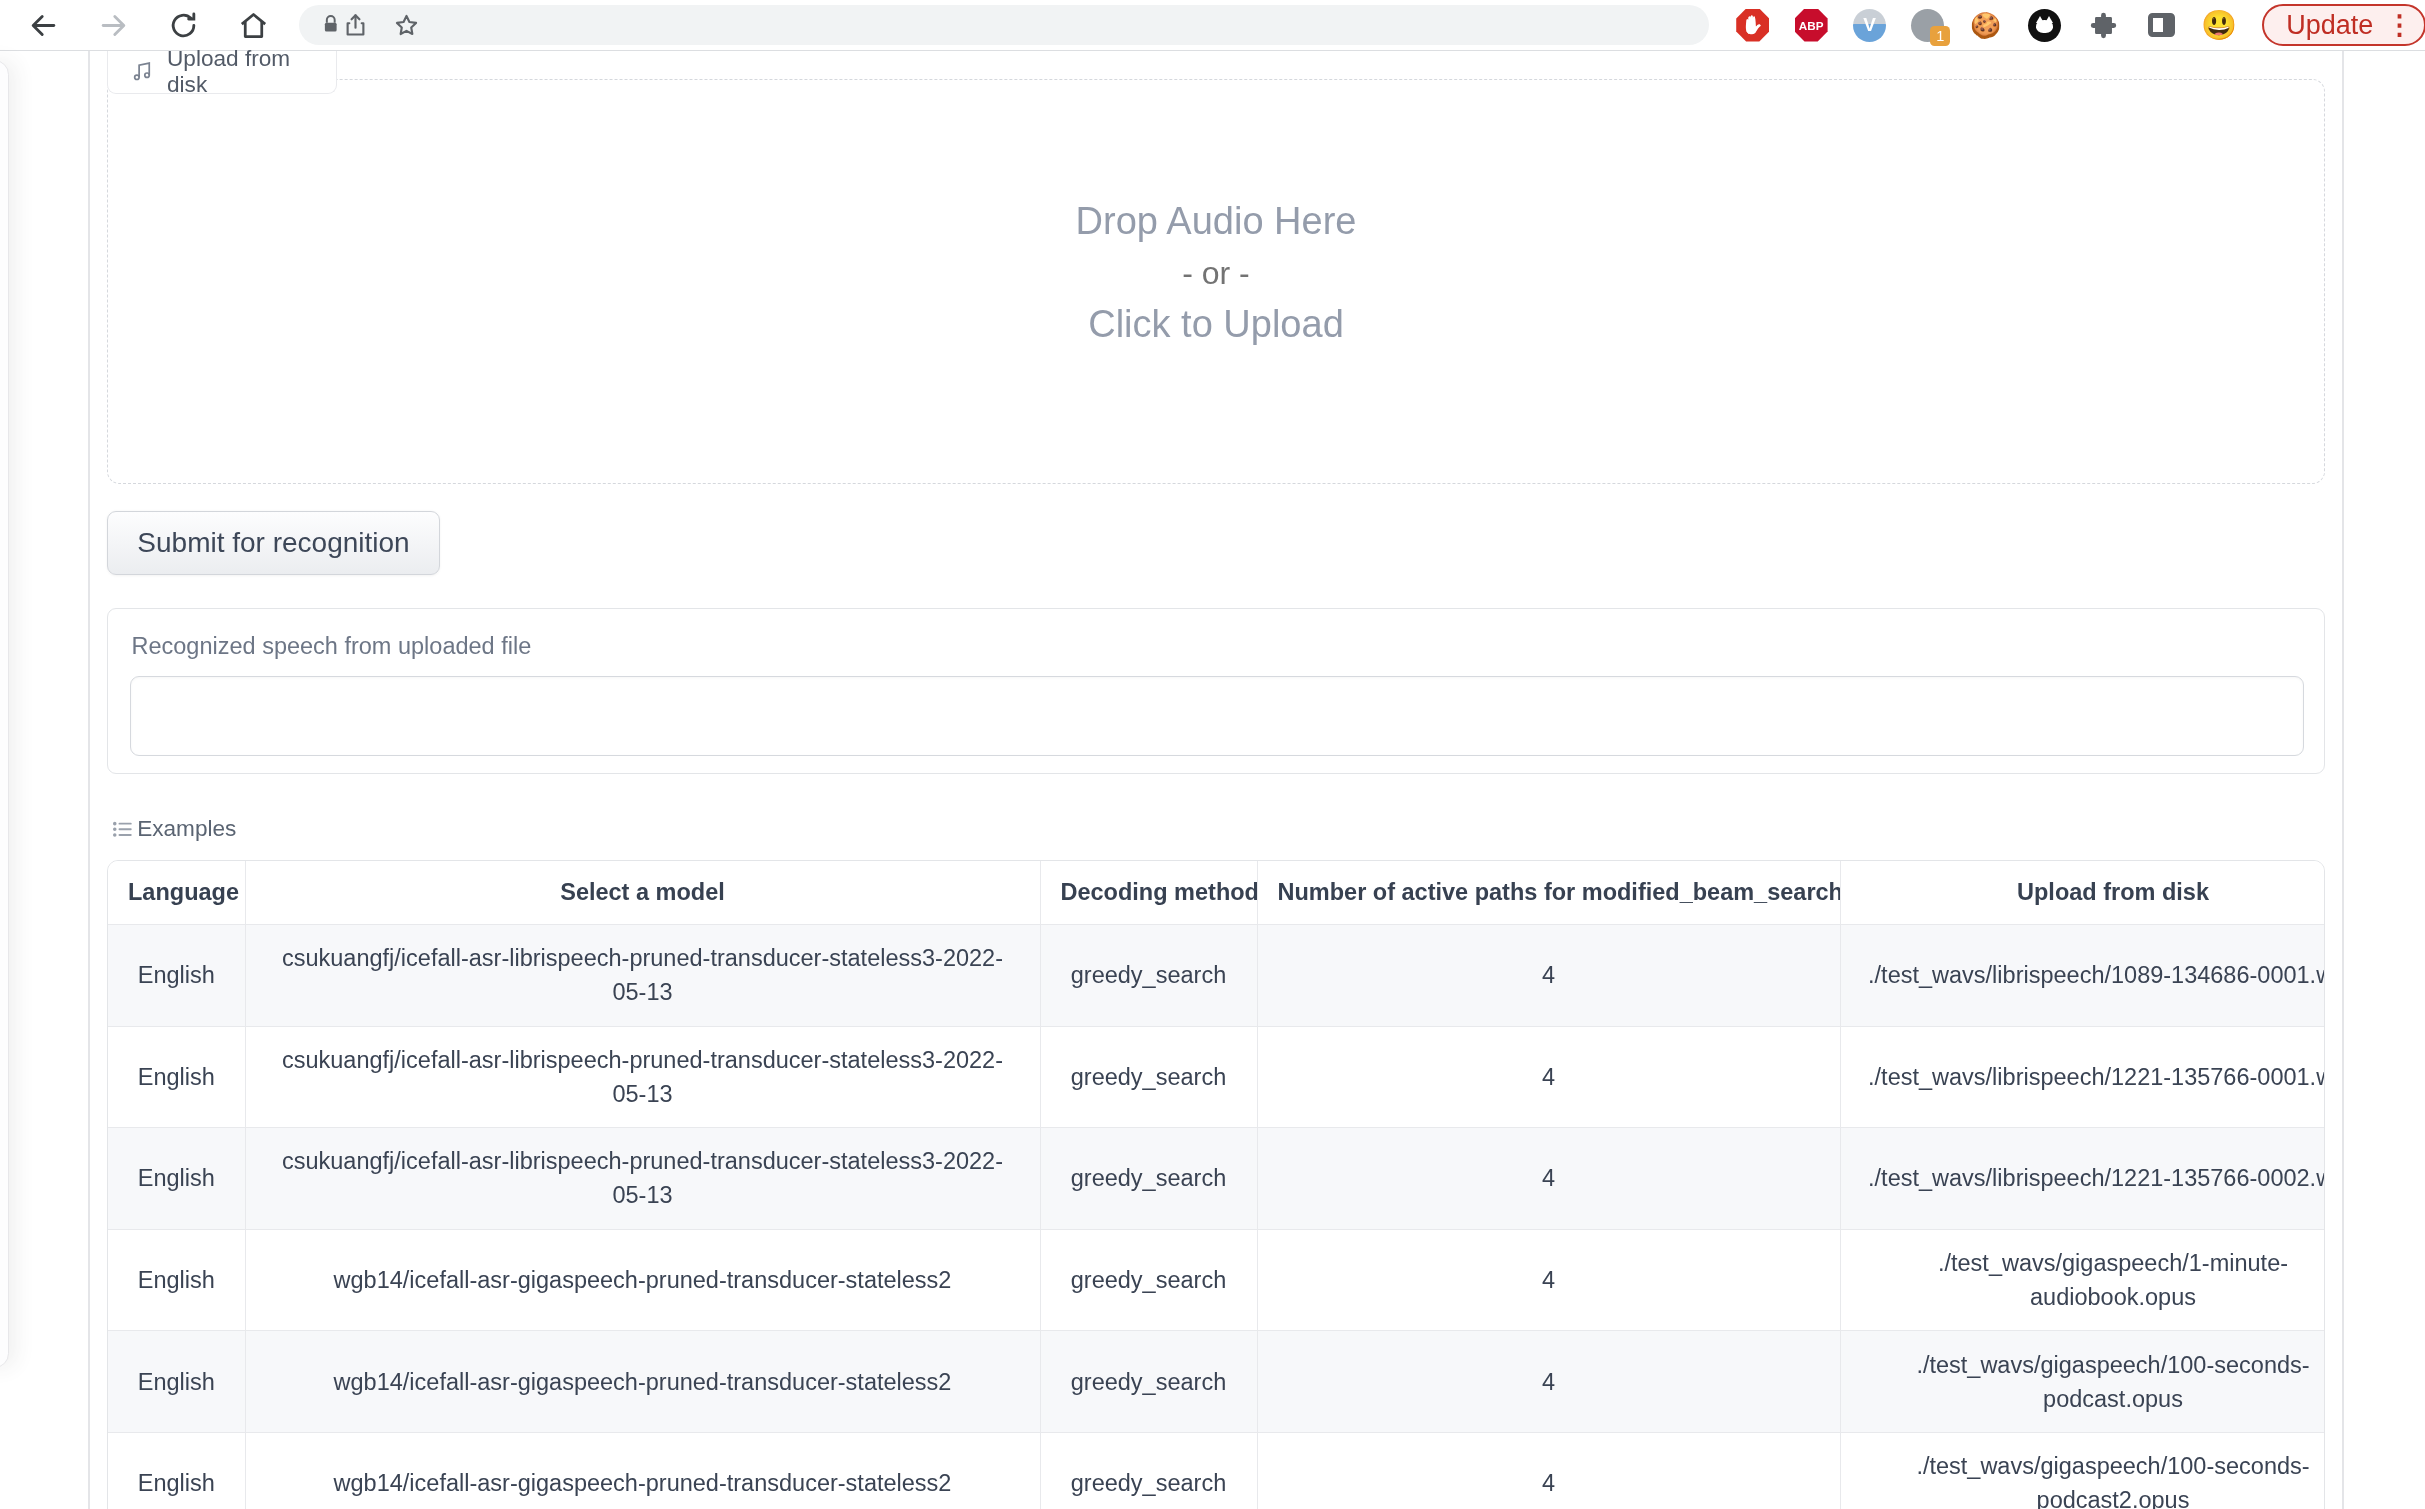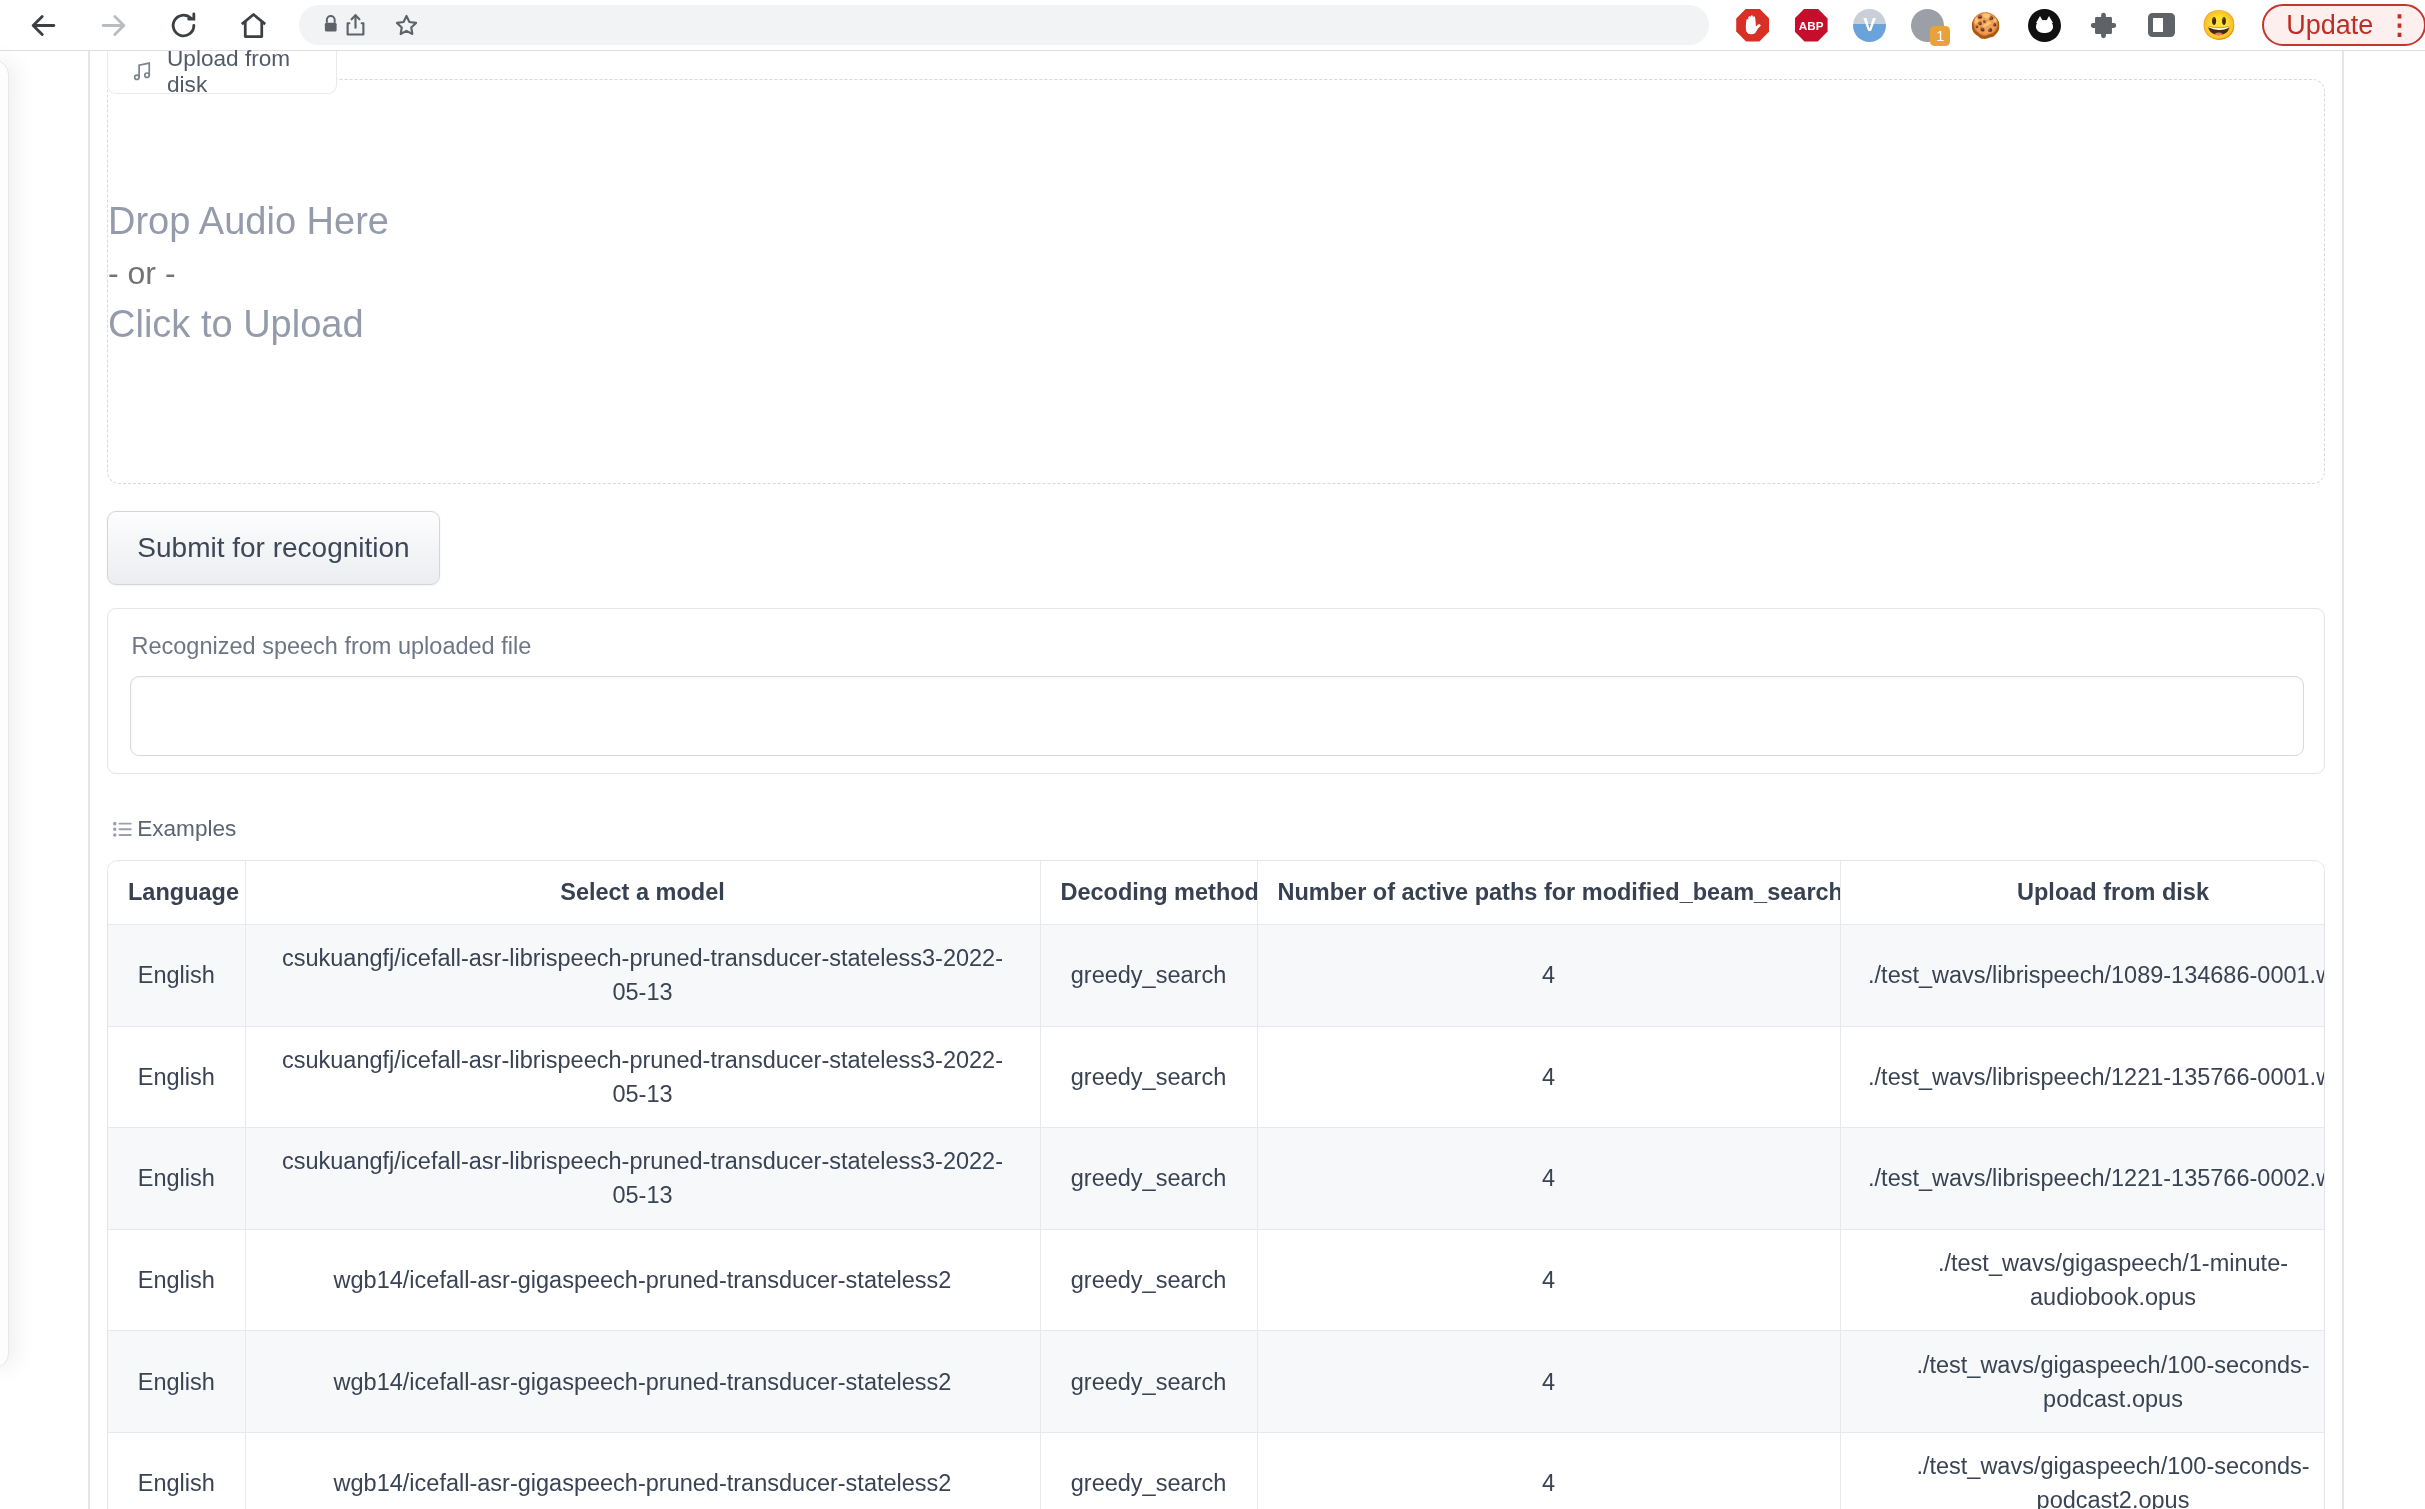--- a/index.html
+++ b/index.html
@@ -63,34 +63,34 @@
     position: absolute; left: -25px; top: 9px; width: 34px; height: 1308px;
     background: #fdfdfe; border: 1.8px solid #e7e7ea; border-radius: 14.5px;
     box-shadow: 7.2px 0 20px rgba(60,64,67,.08);
   }
   .content { position: absolute; left: 107px; top: 0; width: 2218px; height: 1459px; }
 
   .dropzone {
     position: absolute; left: 0; top: 28px; width: 2218px; height: 405px;
     border: 1.8px dashed #d5d8dd; border-radius: 12.7px; background: #fff;
   }
-  .dz-inner { position: absolute; left: 0; right: 0; top: 116px; text-align: left; }
+  .dz-inner { position: absolute; left: 0; right: 0; top: 116px; text-align: center; }
   .dz-line1, .dz-line3 { font-size: 38px; color: #949cab; line-height: 51px; }
   .dz-line2 { font-size: 32px; color: #737373; line-height: 52px; }
 
   .upload-tab {
     position: absolute; left: 0; top: 0; width: 230px; height: 43px;
     background: #fff; border: 0.9px solid #e9eaed; border-top: none;
     border-radius: 0 0 9px 9px; z-index: 2;
     display: flex; align-items: center; gap: 12.7px; padding-left: 22px;
     font-size: 22.6px; color: #525a67;
   }
 
   .submit-btn {
-    position: absolute; left: 0; top: 460px; width: 333px; height: 74px;
+    position: absolute; left: 0; top: 460px; width: 333px; height: 64px;
     border: 0.9px solid #d3d6db; border-radius: 9px;
     background: linear-gradient(180deg, #fdfdfe 0%, #ebedf0 100%);
     box-shadow: 0 0.9px 2.7px rgba(0,0,0,.05);
     font-size: 28px; color: #3d4758; font-weight: 500;
     display: flex; align-items: center; justify-content: center;
     font-family: "Liberation Sans", sans-serif;
   }
 
   .output-group {
     position: absolute; left: 0; top: 557px; width: 2218px; height: 166px;

